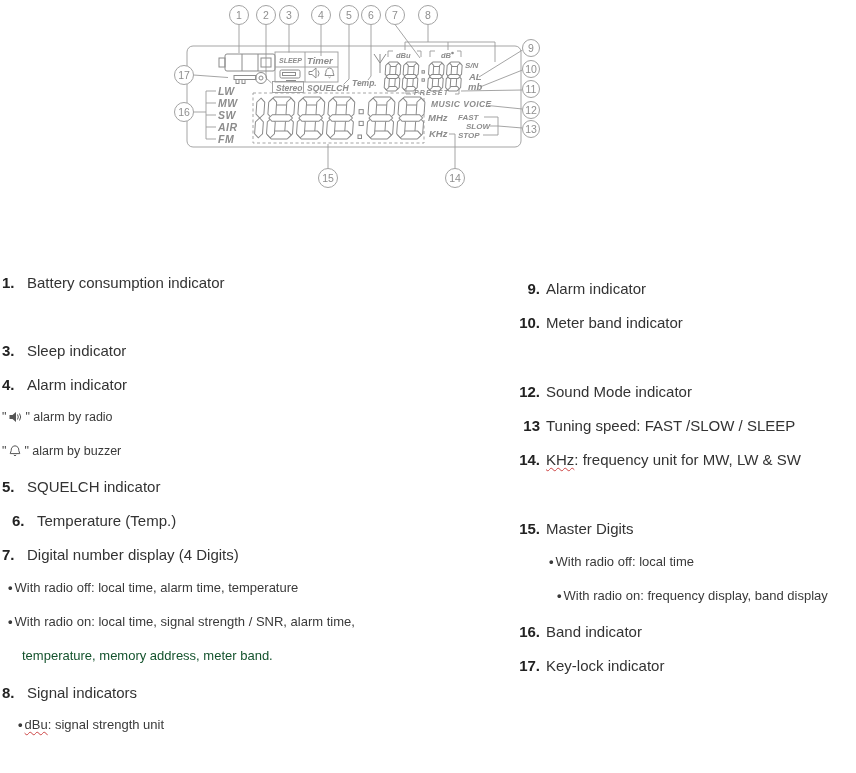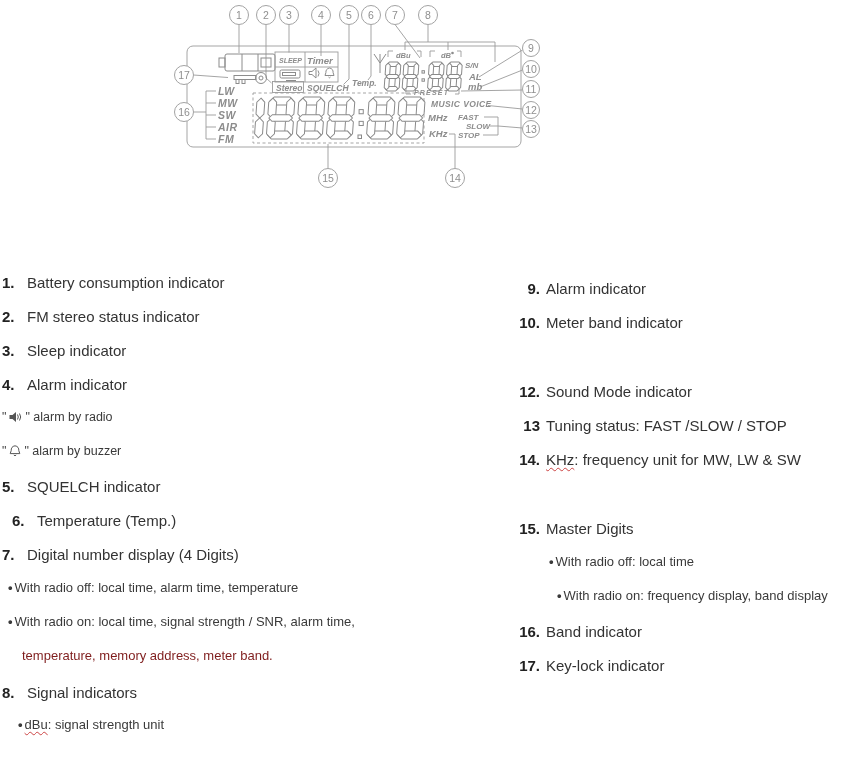--- a/index.html
+++ b/index.html
@@ -14,21 +14,21 @@
   .callout text{fill:#8f8f8f;font-size:10.5px;text-anchor:middle;}
   .lcdtxt{fill:#8c8c8c;font-style:italic;font-weight:bold;}
   
   .row{position:absolute;white-space:nowrap;line-height:1.15;}
   .item{font-size:15px;color:#333;}
   .item .num{display:inline-block;font-weight:bold;color:#222;}
   .numL{width:20px;margin-right:5px;}
   .numR{width:34px;text-align:right;margin-right:6px;}
   .bullet-row{font-size:13px;color:#3a3a3a;}
   .bullet-row .b{font-weight:bold;margin-right:2px;}
-  .cont-row{font-size:13px;color:#7f1d1d;}
+  .cont-row{font-size:13px;color:#14532d;}
   .icon-row{font-size:12.5px;color:#3a3a3a;}
   .icon-row .q{color:#444;}
   .icon-row svg{vertical-align:-2px;margin:0 3px;}
   .wavy{text-decoration-line:underline;text-decoration-style:wavy;text-decoration-color:#cc4444;text-decoration-thickness:1px;text-underline-offset:2px;}
 </style>
 </head>
 <body>
 
 <div class="page">
 
@@ -310,23 +310,20 @@
       </g>
     <g class="callout">
         <circle cx="184" cy="75" r="9.5"></circle>
         <text x="184" y="78.8">17</text>
       </g>
   </svg>
 
   <div class="row item" style="top:274px;left:2px">
     <span class="num numL">1.</span><span>Battery consumption indicator</span>
   </div>
-  <div class="row item" style="top:308px;left:2px">
-    <span class="num numL">2.</span><span>FM stereo status indicator</span>
-  </div>
   <div class="row item" style="top:342px;left:2px">
     <span class="num numL">3.</span><span>Sleep indicator</span>
   </div>
   <div class="row item" style="top:376px;left:2px">
     <span class="num numL">4.</span><span>Alarm indicator</span>
   </div>
 
   <div class="row icon-row" style="top:410px;left:2px">
     <span class="q">"</span><svg width="13" height="12" viewBox="0 0 13 12">
         <path d="M0.5,4 h3 l3.5,-3 v10 l-3.5,-3 h-3 z" fill="#555"></path>
@@ -372,21 +369,21 @@
   <div class="row item" style="top:280px;left:506px">
     <span class="num numR">9.</span><span>Alarm indicator</span>
   </div>
   <div class="row item" style="top:314px;left:506px">
     <span class="num numR">10.</span><span>Meter band indicator</span>
   </div>
   <div class="row item" style="top:383px;left:506px">
     <span class="num numR">12.</span><span>Sound Mode indicator</span>
   </div>
   <div class="row item" style="top:417px;left:506px">
-    <span class="num numR">13</span><span>Tuning status: FAST /SLOW / STOP</span>
+    <span class="num numR">13</span><span>Tuning speed: FAST /SLOW / SLEEP</span>
   </div>
   <div class="row item" style="top:451px;left:506px">
     <span class="num numR">14.</span><span class="wavy">KHz</span><span>: frequency unit for MW, LW &amp; SW</span>
   </div>
   <div class="row item" style="top:520px;left:506px">
     <span class="num numR">15.</span><span>Master Digits</span>
   </div>
   <div class="row bullet-row" style="top:555px;left:549px">
     <span class="b">•</span><span>With radio off: local time</span>
   </div>

